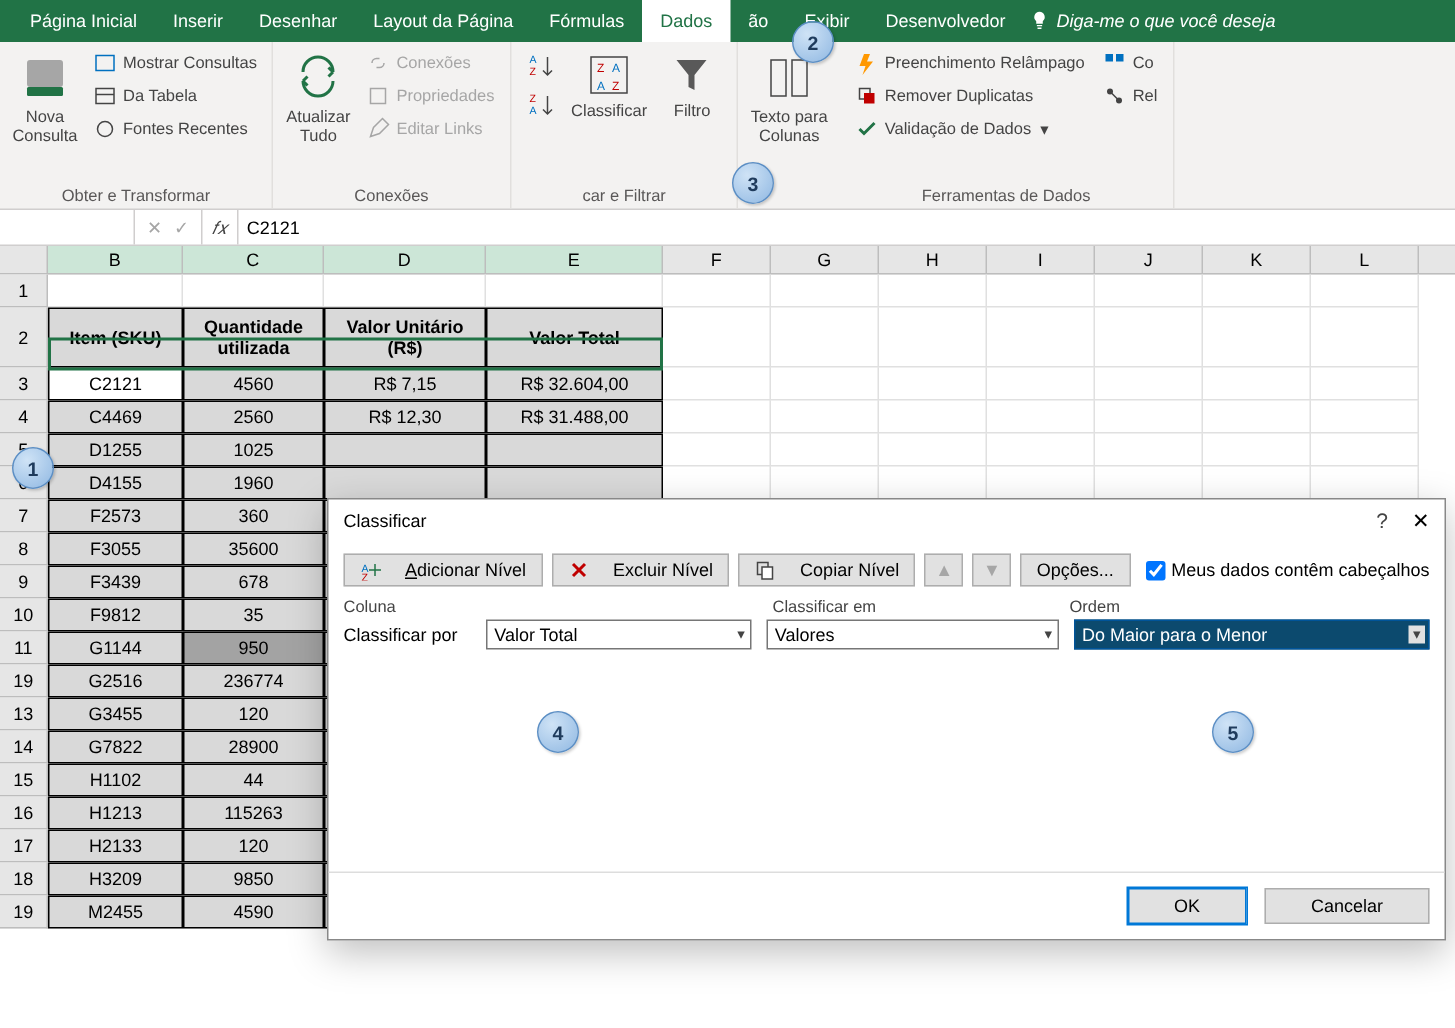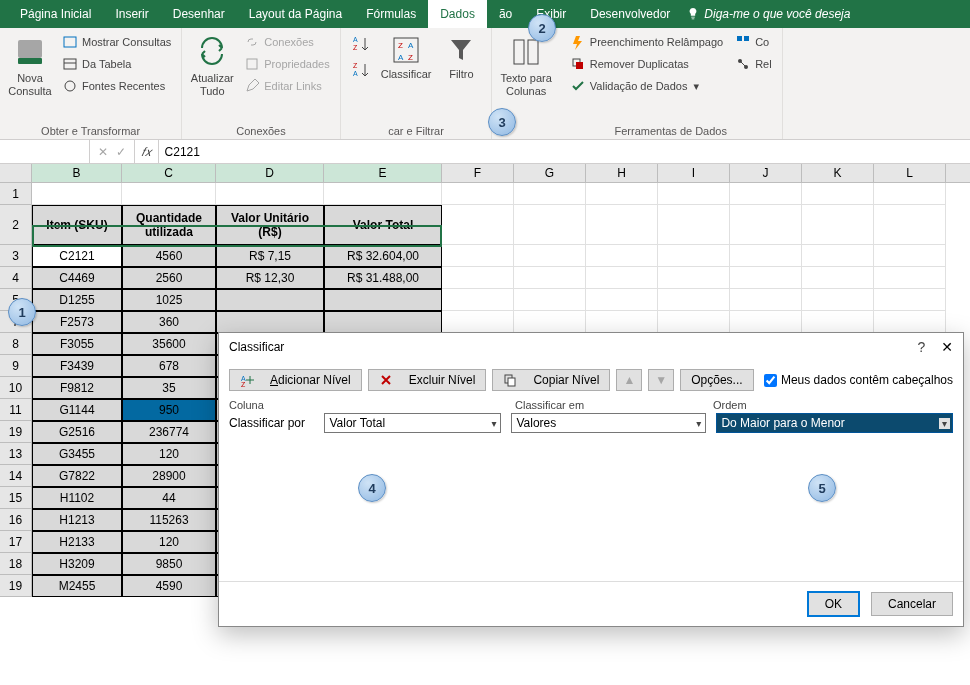--- a/index.html
+++ b/index.html
@@ -60,21 +60,21 @@
     .dialog-headers { display: flex; padding: 0 10px; gap: 10px; }
     .dialog-headers div { font-size: 11px; color: #444; }
     .dialog-row { display: flex; padding: 2px 10px 8px; gap: 10px; align-items: center; }
     .dlg-label { font-size: 12px; width: 86px; }
     .dlg-select { border: 1px solid #767676; background: #fff; font-size: 12px; height: 20px; display: flex; align-items: center; justify-content: space-between; padding: 0 4px; }
     .dlg-select.highlighted { background: #0c4a6e; color: #fff; border-color: #005499; }
     .dlg-select .arrow-d { font-size: 10px; color: #444; }
     .dlg-select.highlighted .arrow-d { background: #e1e1e1; color: #444; padding: 0 3px; margin-right: -2px; }
     .dialog-body-space { height: 140px; }
     .dialog-actions { display: flex; justify-content: flex-end; gap: 12px; padding: 10px; border-top: 1px solid #ddd; }
-    .dialog-actions .dlg-action { border: 1px solid #adadad; background: #e1e1e1; padding: 4px 16px; font-size: 12px; cursor: pointer; }
+    .dialog-actions .dlg-action { border: 1px solid #adadad; background: #e1e1e1; padding: 4px 30px; font-size: 12px; cursor: pointer; }
     .dialog-actions .dlg-action.default { border: 1px solid #0078d7; outline: 1px solid #0078d7; }
 
     
     .bubble { position: absolute; width: 28px; height: 28px; border-radius: 50%; background: radial-gradient(circle at 35% 30%, #cfe3f6, #90b8e2); border: 1px solid #5b8ec4; display: flex; align-items: center; justify-content: center; font-weight: bold; color: #1f3b5c; font-size: 13px; box-shadow: 1px 1px 2px rgba(0,0,0,.2); }
 
     .col-B { width: 90px; } .col-C { width: 94px; } .col-D { width: 108px; } .col-E { width: 118px; }
     .col-std { width: 72px; }
   </style>
 </head>
 <body>
@@ -355,20 +355,34 @@
         <div class="cell data-cell col-E" style="background: rgb(217, 217, 217);"></div>
         <div class="cell col-std"></div>
         <div class="cell col-std"></div>
         <div class="cell col-std"></div>
         <div class="cell col-std"></div>
         <div class="cell col-std"></div>
         <div class="cell col-std"></div>
         <div class="cell col-std"></div>
       </div>
       <div class="grid-row">
+        <div class="row-header">6</div>
+        <div class="cell data-cell col-B" style="background: rgb(217, 217, 217);">D4155</div>
+        <div class="cell data-cell col-C" style="background: rgb(217, 217, 217);">1960</div>
+        <div class="cell data-cell col-D" style="background: rgb(217, 217, 217);"></div>
+        <div class="cell data-cell col-E" style="background: rgb(217, 217, 217);"></div>
+        <div class="cell col-std"></div>
+        <div class="cell col-std"></div>
+        <div class="cell col-std"></div>
+        <div class="cell col-std"></div>
+        <div class="cell col-std"></div>
+        <div class="cell col-std"></div>
+        <div class="cell col-std"></div>
+      </div>
+      <div class="grid-row">
         <div class="row-header">7</div>
         <div class="cell data-cell col-B" style="background: rgb(217, 217, 217);">F2573</div>
         <div class="cell data-cell col-C" style="background: rgb(217, 217, 217);">360</div>
         <div class="cell data-cell col-D" style="background: rgb(217, 217, 217);"></div>
         <div class="cell data-cell col-E" style="background: rgb(217, 217, 217);"></div>
         <div class="cell col-std"></div>
         <div class="cell col-std"></div>
         <div class="cell col-std"></div>
         <div class="cell col-std"></div>
         <div class="cell col-std"></div>
@@ -413,21 +427,21 @@
         <div class="cell col-std"></div>
         <div class="cell col-std"></div>
         <div class="cell col-std"></div>
         <div class="cell col-std"></div>
         <div class="cell col-std"></div>
         <div class="cell col-std"></div>
       </div>
       <div class="grid-row">
         <div class="row-header">11</div>
         <div class="cell data-cell col-B" style="background: rgb(217, 217, 217);">G1144</div>
-        <div class="cell data-cell col-C" style="background: #0369a1;">950</div>
+        <div class="cell data-cell col-C" style="background: #a3a3a3;">950</div>
         <div class="cell data-cell col-D" style="background: rgb(217, 217, 217);"></div>
         <div class="cell data-cell col-E" style="background: rgb(217, 217, 217);"></div>
         <div class="cell col-std"></div>
         <div class="cell col-std"></div>
         <div class="cell col-std"></div>
         <div class="cell col-std"></div>
         <div class="cell col-std"></div>
         <div class="cell col-std"></div>
         <div class="cell col-std"></div>
       </div>

